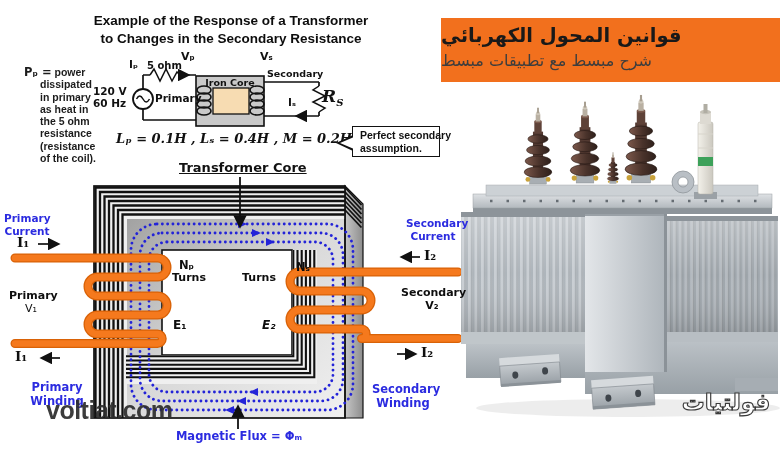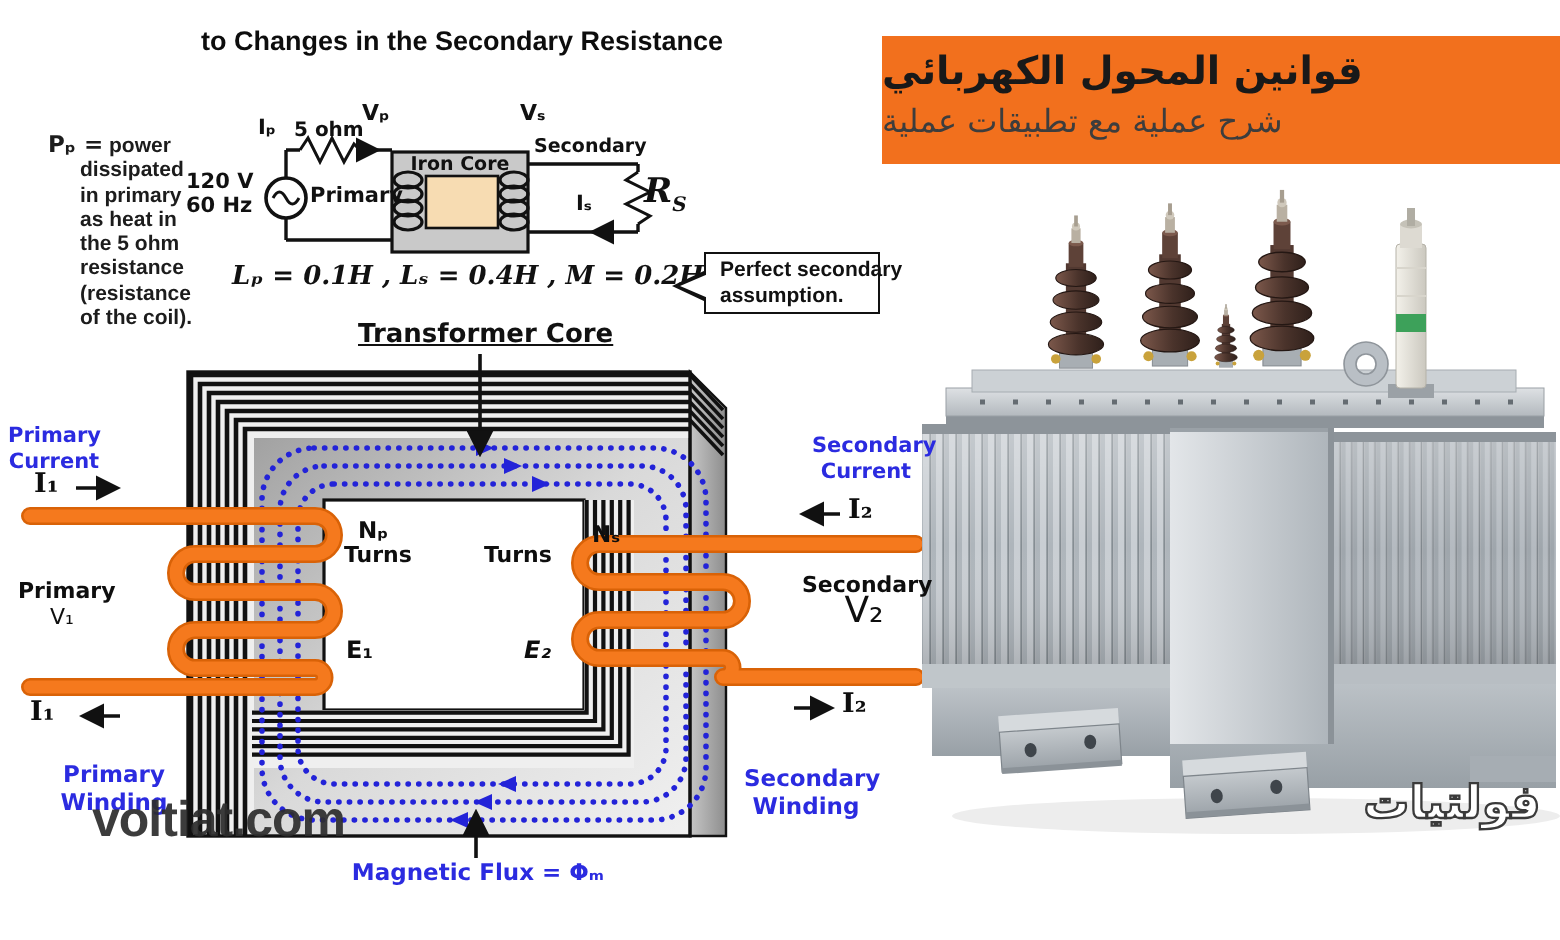--- a/index.html
+++ b/index.html
@@ -279,20 +279,21 @@
       <line x1="698" y1="148" x2="713" y2="148" stroke="#d8d5cc" stroke-width="1"></line>
       <rect x="698" y="157" width="15" height="9" fill="#3da15a"></rect>
       <rect x="700" y="112" width="11" height="12" fill="#dddad2"></rect>
       <ellipse cx="705.5" cy="112" rx="5.5" ry="2.2" fill="#c5c2b8"></ellipse>
       <rect x="703.5" y="104" width="4" height="9" fill="#b0ada3"></rect>
     </g>
   </g>
 </svg>
 
 <div class="lbl title">
+  <div>Example of the Response of a Transformer</div>
   <div>to Changes in the Secondary Resistance</div>
 </div>
 
 <div class="lbl note" style="left:24px;top:66px;width:76px;">
   <div><span class="pref">Pₚ =</span> <span>power</span></div>
   <div class="ind">dissipated</div>
   <div class="ind">in primary</div>
   <div class="ind">as heat in</div>
   <div class="ind">the 5 ohm</div>
   <div class="ind">resistance</div>
@@ -347,32 +348,32 @@
 <div class="lbl win" style="left:262px;top:319px;width:24px;font-size:12px;font-style:italic;">E₂</div>
 
 <div class="lbl b2 blue" style="left:406px;top:217px;width:54px;">
   <div>Secondary</div>
       <div>Current</div>
 </div>
 <div class="lbl iser" style="left:424px;top:248px;">I₂</div>
 
 <div class="lbl blk" style="left:401px;top:286px;width:62px;">
   <div>Secondary</div>
-      <div style="font-weight:400;font-size:18px">V₂</div>
+      <div style="font-weight:700;font-size:11px">V₂</div>
 </div>
 <div class="lbl iser" style="left:421px;top:345px;">I₂</div>
 
 <div class="lbl b3 blue" style="left:372px;top:383px;width:62px;">
   <div>Secondary</div>
       <div>Winding</div>
 </div>
 
 <div class="lbl b3 blue ctr" style="left:174px;top:430px;width:130px;">Magnetic Flux = Φₘ</div>
 
 <div class="lbl wm-en">voltiat.com</div>
 <div class="lbl wm-ar">فولتيات</div>
 
 <div class="banner">
   <div class="l1">قوانين المحول الكهربائي</div>
-  <div class="l2">شرح عملية مع تطبيقات عملية</div>
+  <div class="l2">شرح مبسط مع تطبيقات مبسط</div>
 </div>
 
 </div>
 
 </body></html>

